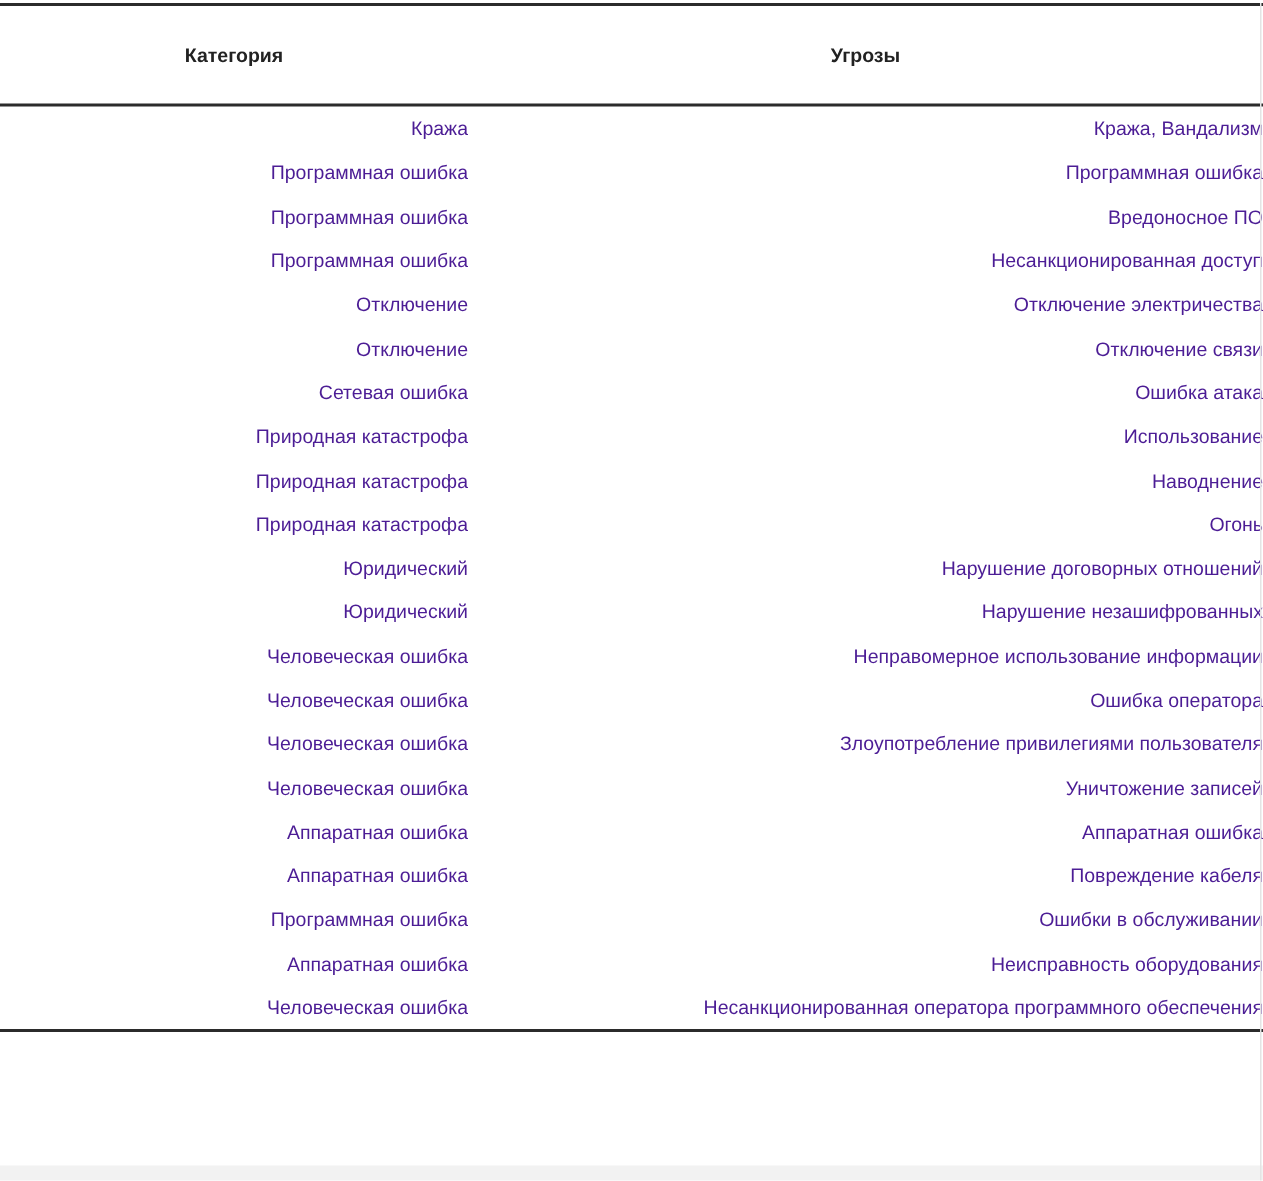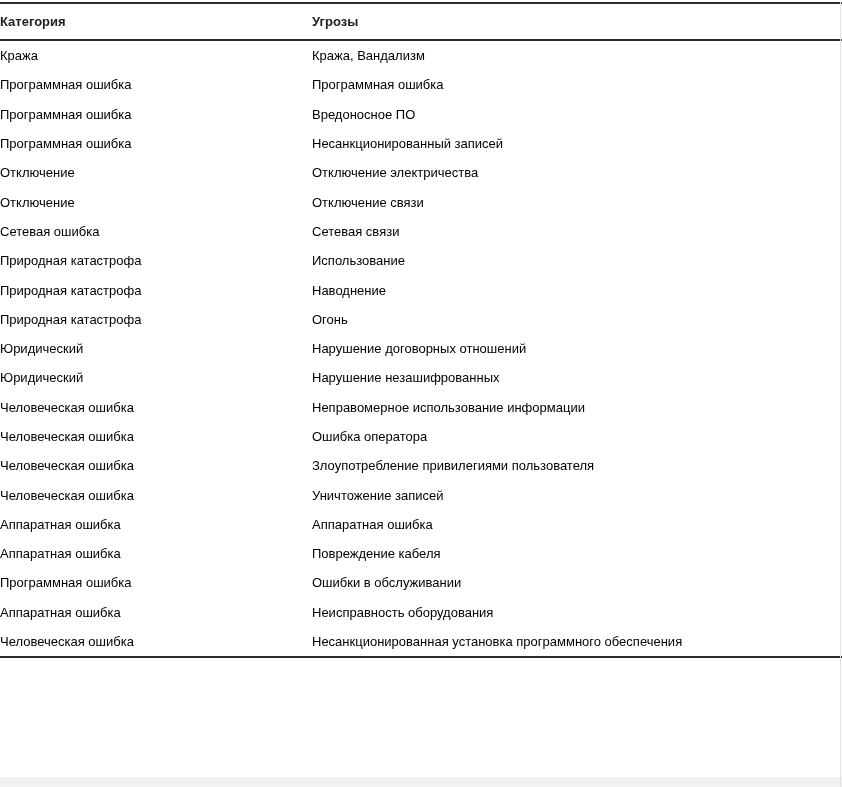--- a/index.html
+++ b/index.html
@@ -25,35 +25,35 @@
     margin-top: 2px;
     border-collapse: collapse;
     table-layout: fixed;
     border-top: 2px solid #2b2b2b;
     border-bottom: 2px solid #2b2b2b;
   }
   col.col-cat { width: 312px; }
   col.col-thr { width: 530px; }
   table.threats thead th {
     height: 35px;
-    padding: 0;
+    padding: 15px;
     font-size: 13px;
     font-weight: bold;
     color: #222222;
-    text-align: left;
+    text-align: center;
     vertical-align: middle;
     border-bottom: 2px solid #2b2b2b;
   }
   table.threats tbody td {
     height: 29.3px;
     padding: 0;
     font-size: 13px;
     font-weight: normal;
-    color: #000000;
-    text-align: left;
+    color: #4c1d95;
+    text-align: right;
     vertical-align: middle;
     white-space: nowrap;
     overflow: hidden;
   }
   .footer-strip {
     position: absolute;
     left: 0;
     bottom: 0;
     width: 842px;
     height: 12px;
@@ -91,33 +91,33 @@
         <tr>
           <td>Программная ошибка</td>
           <td>Программная ошибка</td>
         </tr>
         <tr>
           <td>Программная ошибка</td>
           <td>Вредоносное ПО</td>
         </tr>
         <tr>
           <td>Программная ошибка</td>
-          <td>Несанкционированный записей</td>
+          <td>Несанкционированная доступ</td>
         </tr>
         <tr>
           <td>Отключение</td>
           <td>Отключение электричества</td>
         </tr>
         <tr>
           <td>Отключение</td>
           <td>Отключение связи</td>
         </tr>
         <tr>
           <td>Сетевая ошибка</td>
-          <td>Сетевая связи</td>
+          <td>Ошибка атака</td>
         </tr>
         <tr>
           <td>Природная катастрофа</td>
           <td>Использование</td>
         </tr>
         <tr>
           <td>Природная катастрофа</td>
           <td>Наводнение</td>
         </tr>
         <tr>
@@ -159,19 +159,19 @@
         <tr>
           <td>Программная ошибка</td>
           <td>Ошибки в обслуживании</td>
         </tr>
         <tr>
           <td>Аппаратная ошибка</td>
           <td>Неисправность оборудования</td>
         </tr>
         <tr>
           <td>Человеческая ошибка</td>
-          <td>Несанкционированная установка программного обеспечения</td>
+          <td>Несанкционированная оператора программного обеспечения</td>
         </tr>
       </tbody>
   </table>
   <div class="footer-strip"></div>
   <div class="edge-line"></div>
 </div>
 
 </body></html>

